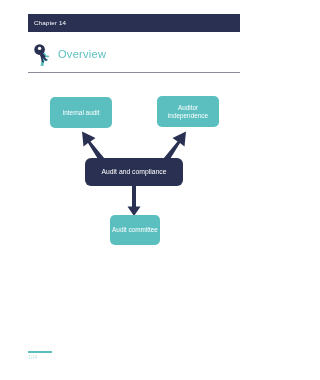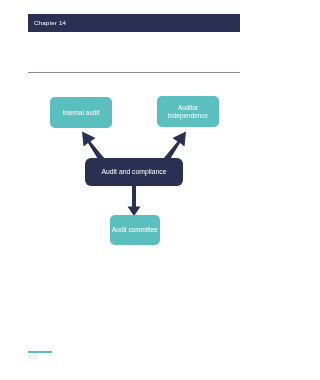--- a/index.html
+++ b/index.html
@@ -148,20 +148,38 @@
 </style>
 </head>
 <body>
 
 <div class="page">
 
   <div class="chapter-bar">
     <span class="chapter-bar-label">Chapter 14</span>
   </div>
 
+  <div class="title-row">
+    <span class="key-icon">
+      <svg width="26" height="26" viewBox="0 0 26 26" xmlns="http://www.w3.org/2000/svg">
+
+        <path d="M13.1 9.6 L16.0 12.4 L13.3 24.0 L10.6 24.0 Z" fill="#5bbfc0"></path>
+        <rect x="14.6" y="13.4" width="4.4" height="1.8" rx="0.8" fill="#5bbfc0"></rect>
+        <rect x="13.9" y="17.0" width="4.0" height="1.7" rx="0.8" fill="#5bbfc0"></rect>
+
+        <circle cx="9.6" cy="7.6" r="5.3" fill="#2a3051"></circle>
+        <circle cx="9.6" cy="6.4" r="1.7" fill="#ffffff"></circle>
+
+        <path d="M12.3 10.9 L15.6 14.2 L13.3 16.5 L10.0 13.2 Z" fill="#2a3051"></path>
+        <rect x="14.1" y="14.6" width="4.6" height="1.9" rx="0.9" transform="rotate(45 14.1 14.6)" fill="#2a3051"></rect>
+        <path d="M11.4 12.0 L13.9 20.2 L12.0 20.2 L10.2 12.9 Z" fill="#2a3051"></path>
+      </svg>
+    </span>
+    <span class="title-text">Overview</span>
+  </div>
   <div class="title-rule"></div>
 
   <div class="diagram">
 
     <svg class="diagram-svg" width="268" height="380" viewBox="0 0 268 380" xmlns="http://www.w3.org/2000/svg">
 
       <g>
         <path d="M104.5 158.5 L90.5 141.5 L95.5 138.0 L82.0 131.5 L83.5 146.5 L88.0 143.0 L99.5 161.5 Z" fill="#2a3051"></path>
       </g>
 

